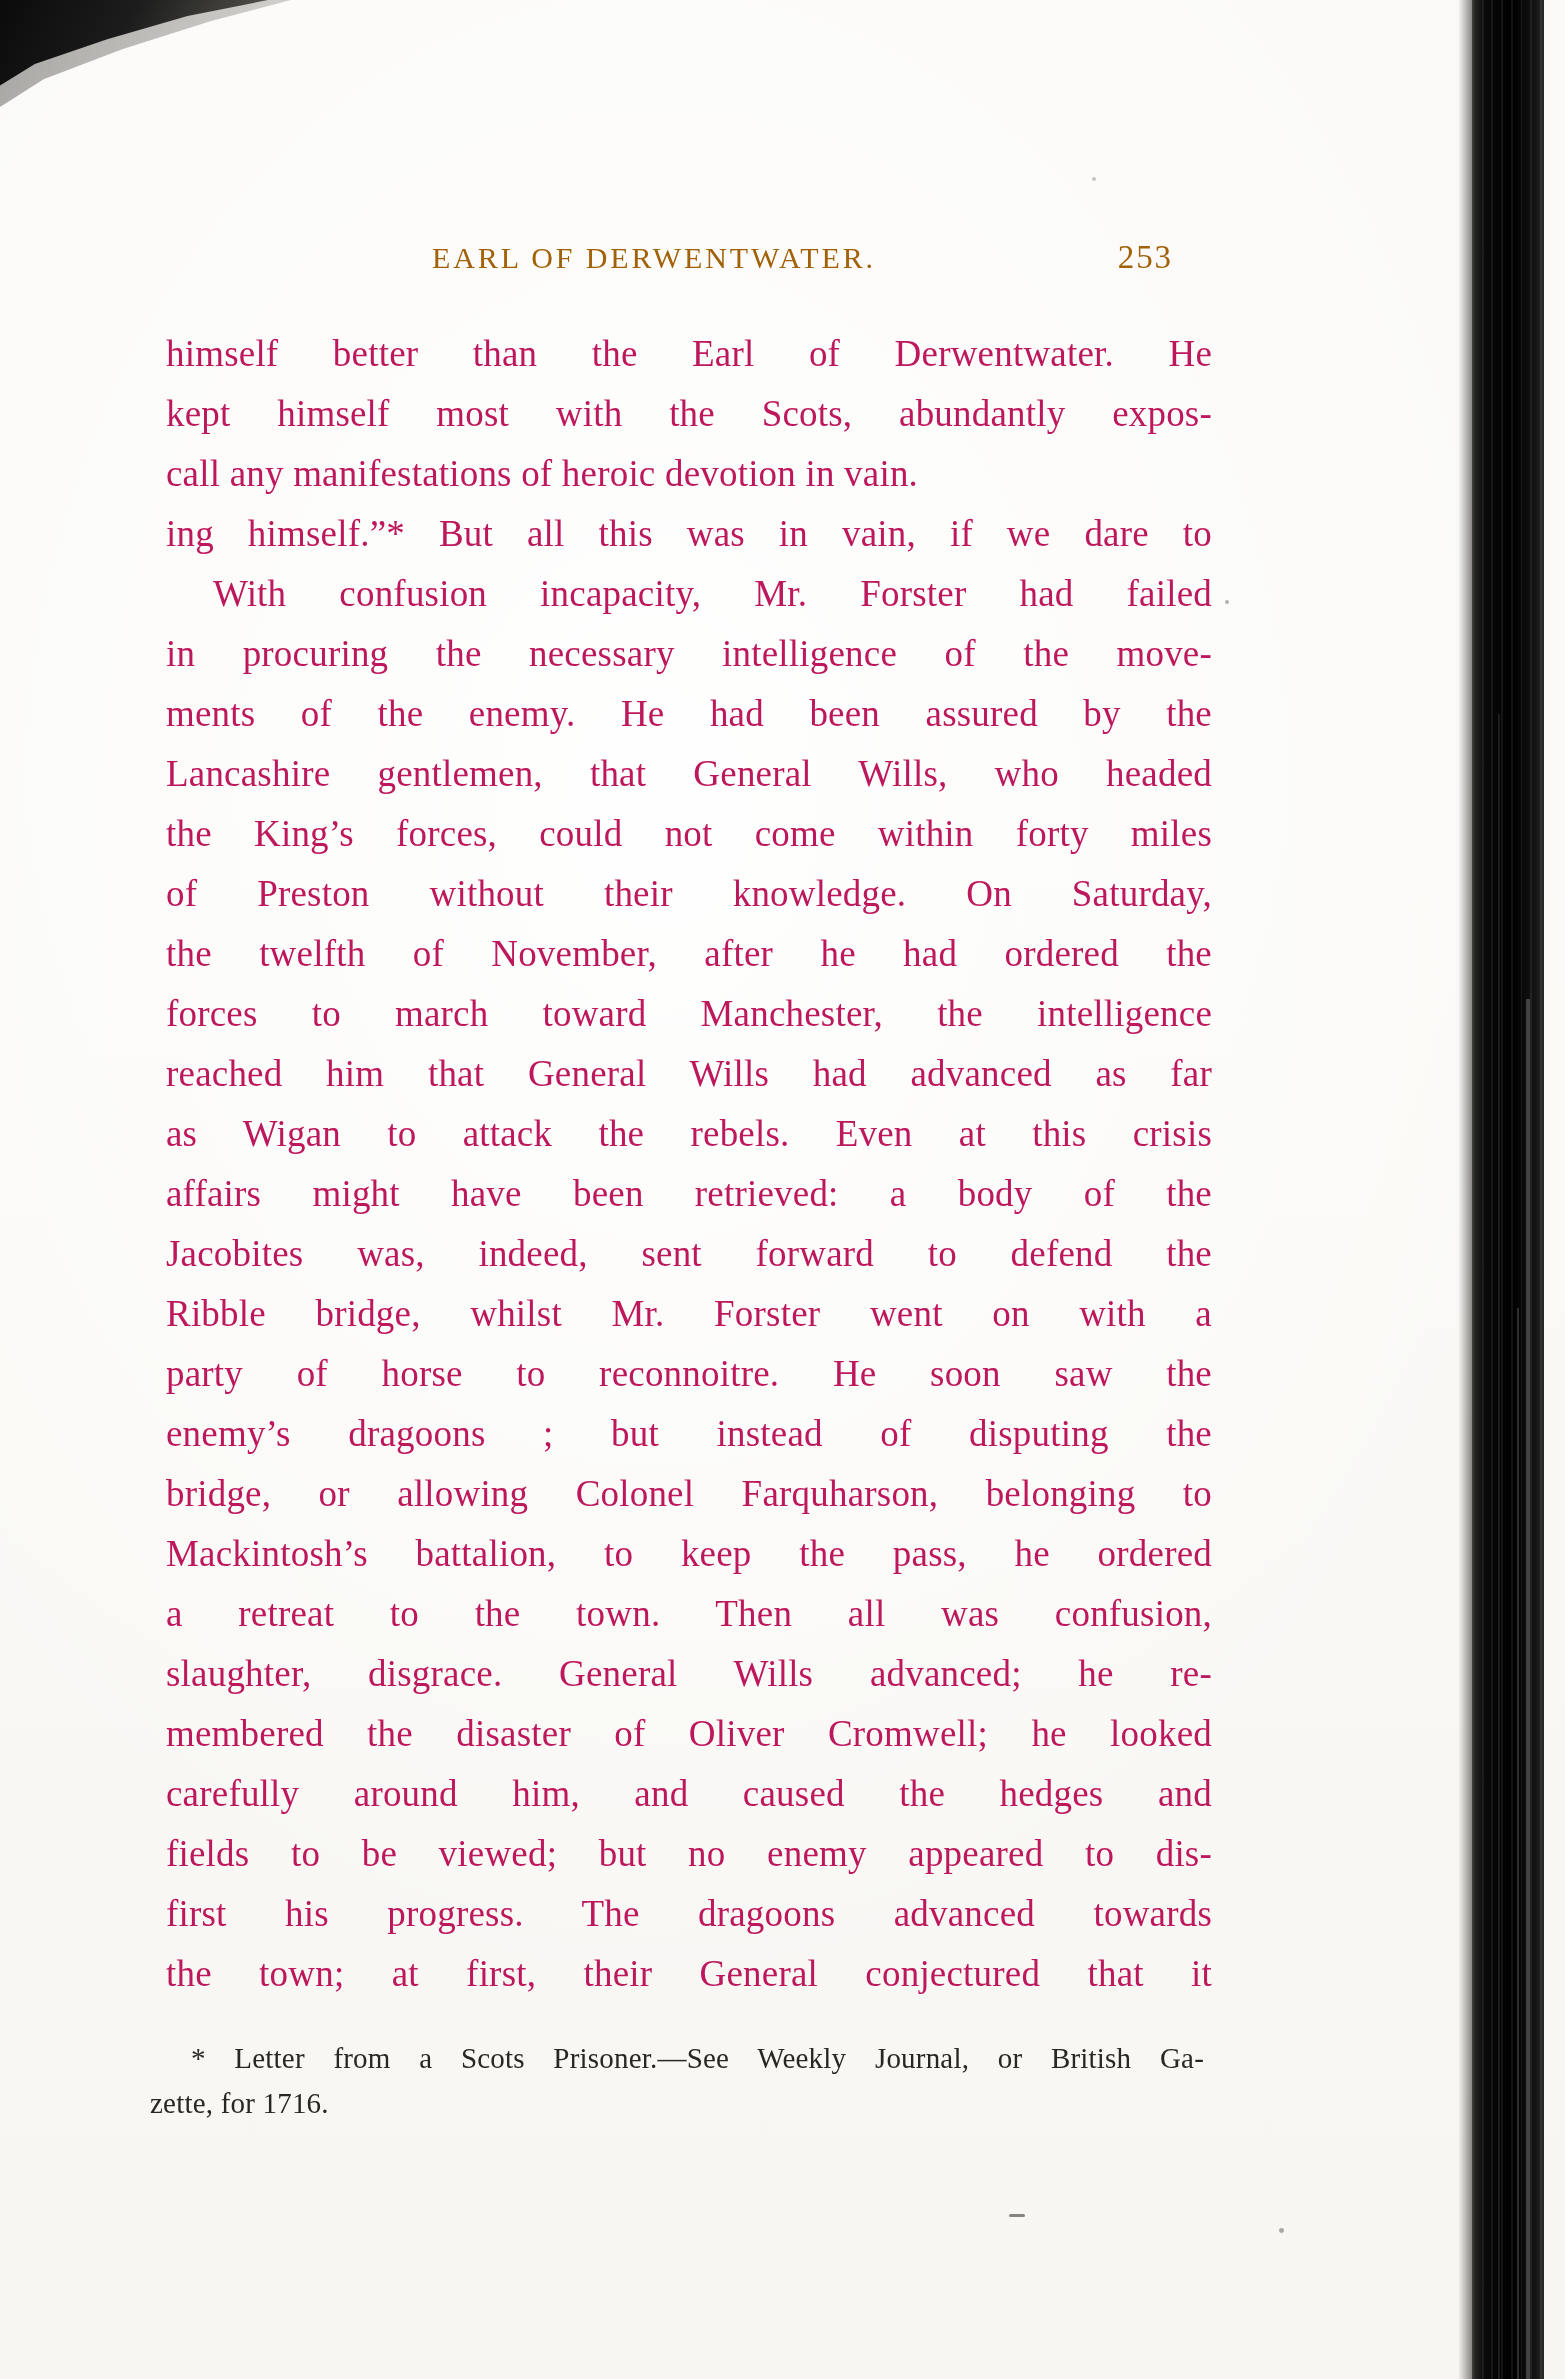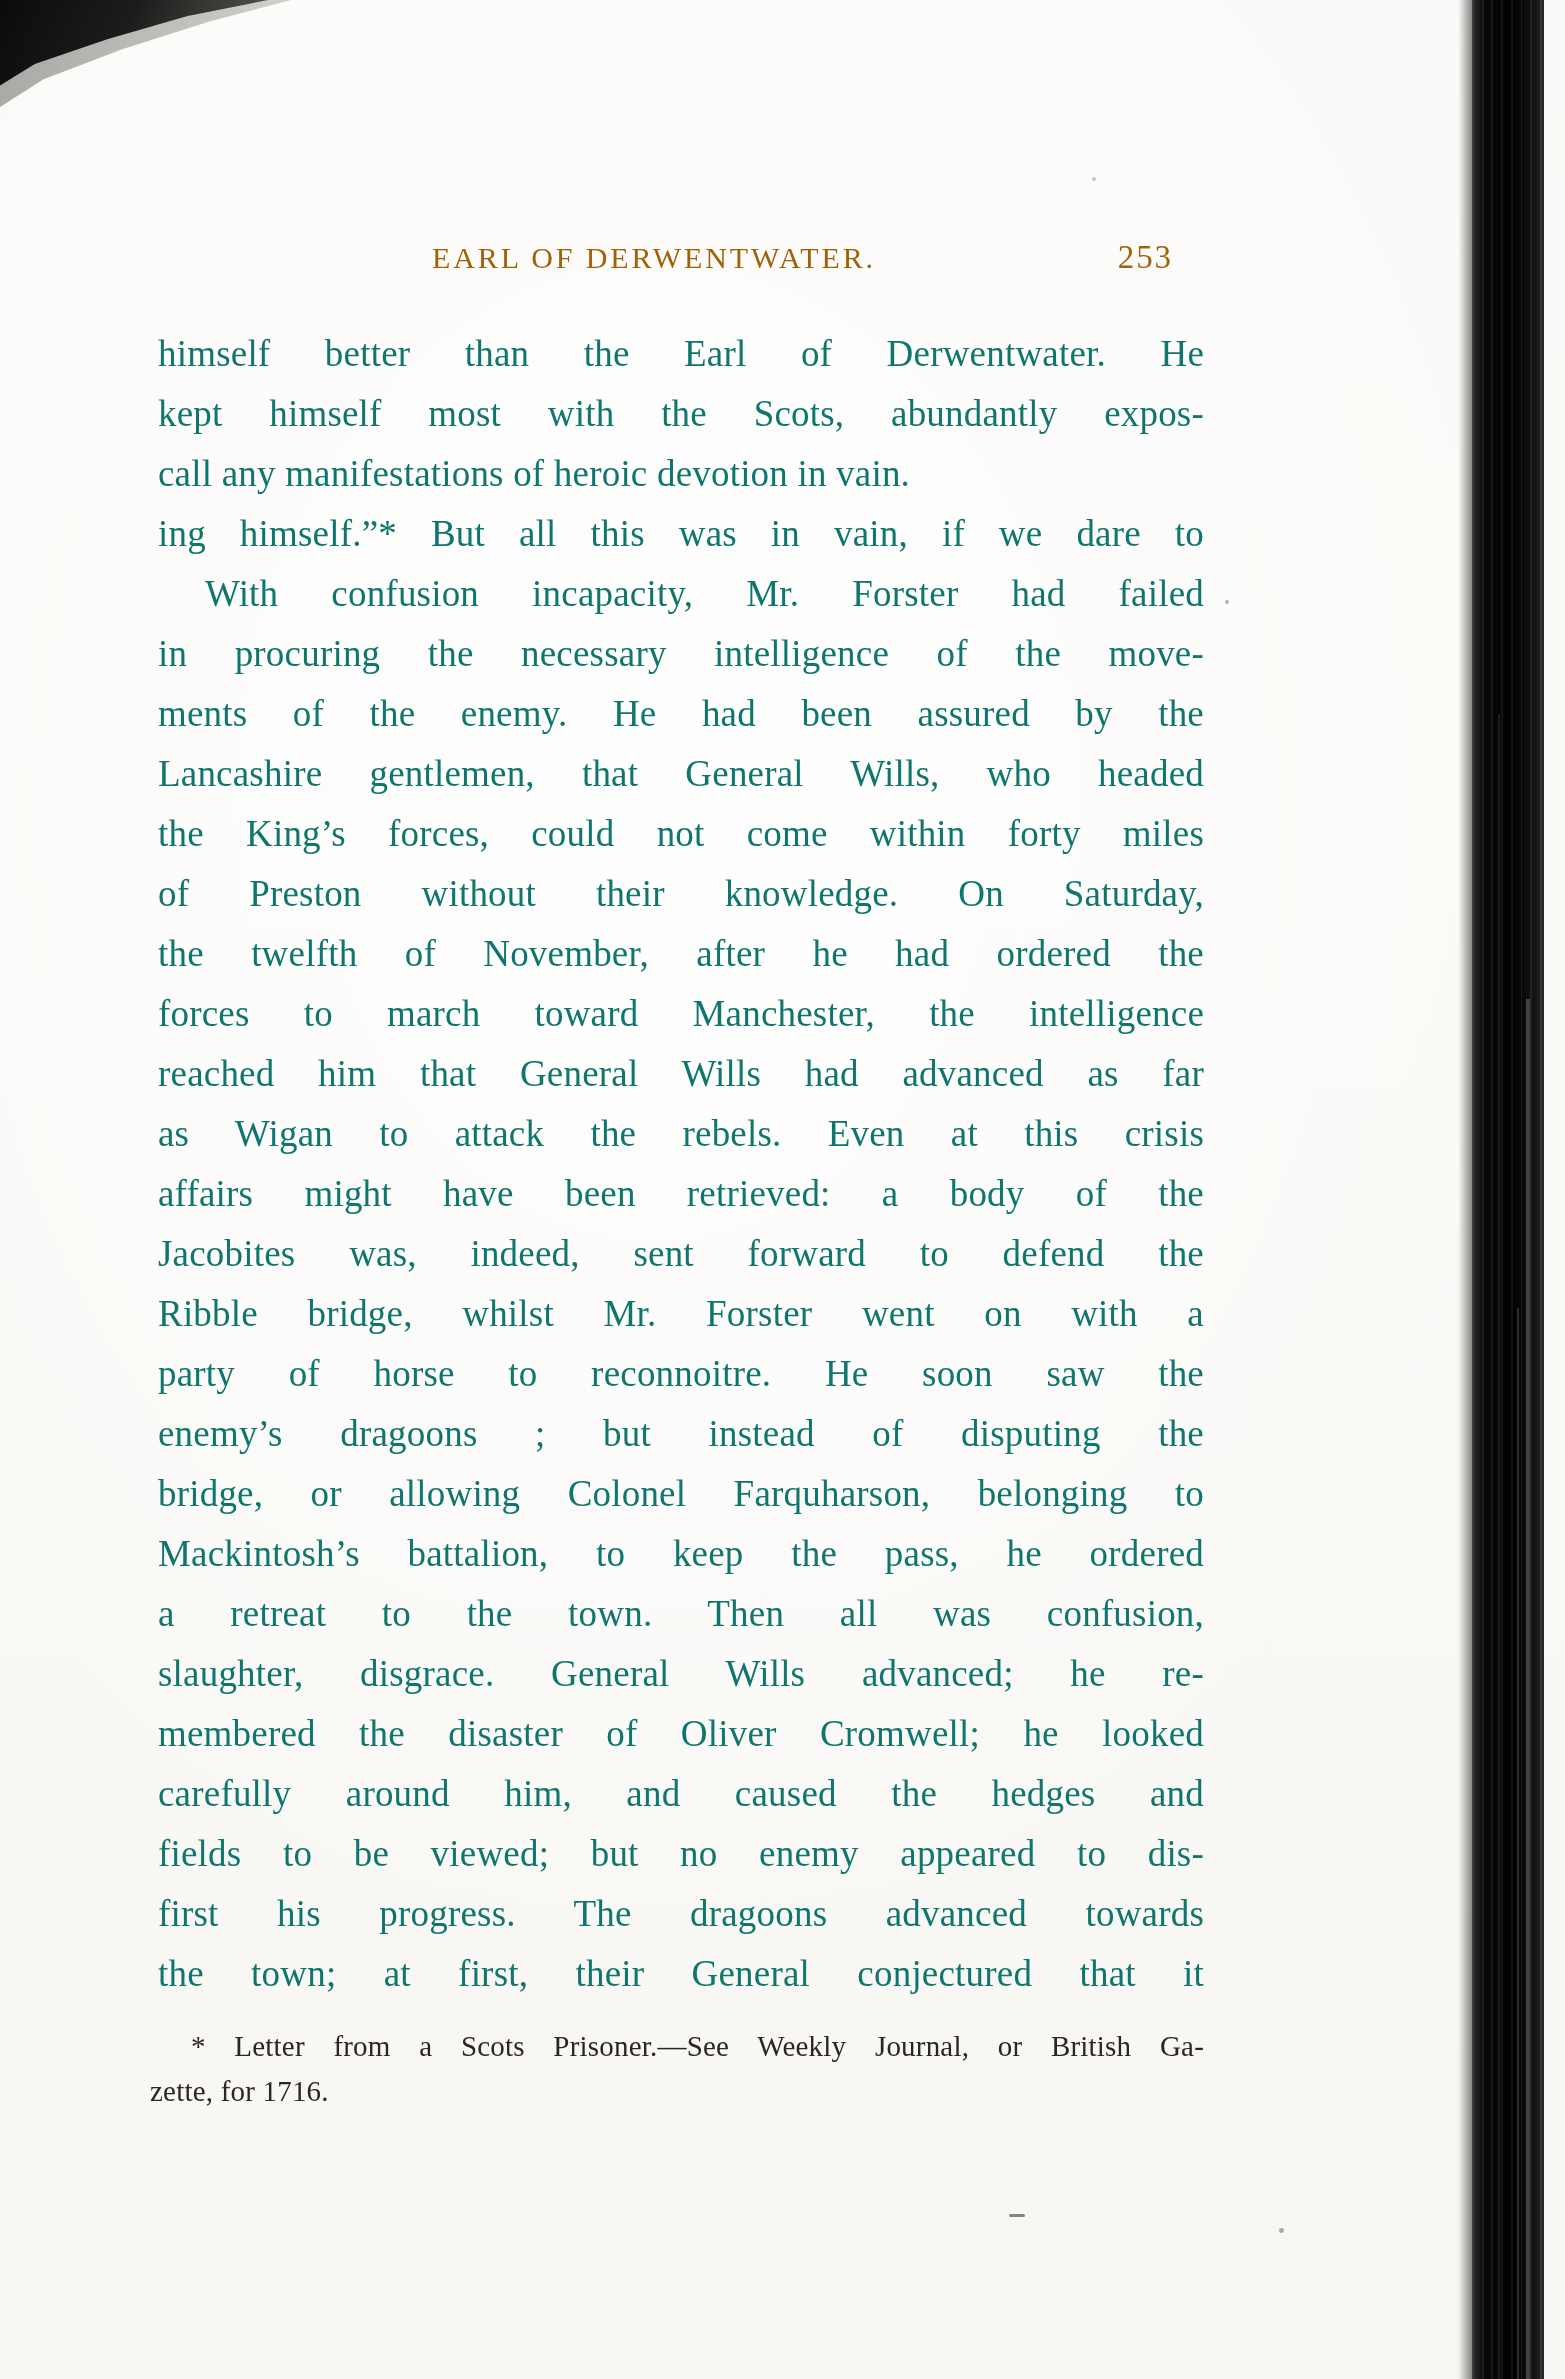--- a/index.html
+++ b/index.html
@@ -111,24 +111,24 @@
     right: 31px;
     top: -1.9px;
     font-size: 33px;
     letter-spacing: 1.9px;
   }
 
   
   .body-text {
     position: absolute;
     top: 324px;
-    left: 158px;
+    left: 166px;
     width: 1046px;
     font-size: 37px;
-    color: #0f766e;
+    color: #be185d;
     letter-spacing: 0.2px;
   }
   .tline {
     text-align: justify;
     text-align-last: justify;
     white-space: normal;
   }
   .body-text .tline {
     line-height: 60px;
     height: 60px;
@@ -148,20 +148,21 @@
     width: 1054px;
     font-size: 29px;
     color: #2a2723;
     letter-spacing: 0.2px;
   }
   .footnote .tline {
     line-height: 45px;
   }
   .footnote .tline.indent {
     text-indent: 41px;
+    margin-top: 12px;
   }
 
   
   .speck {
     position: absolute;
     background: #4a4742;
     border-radius: 1.9px;
   }
   .speck-1 { left: 1009px; top: 2214px; width: 15.5px; height: 2.9px; opacity: 0.65; }
   .speck-2 { left: 1279px; top: 2228px; width: 4.9px; height: 4.9px; border-radius: 50%; opacity: 0.45; }

